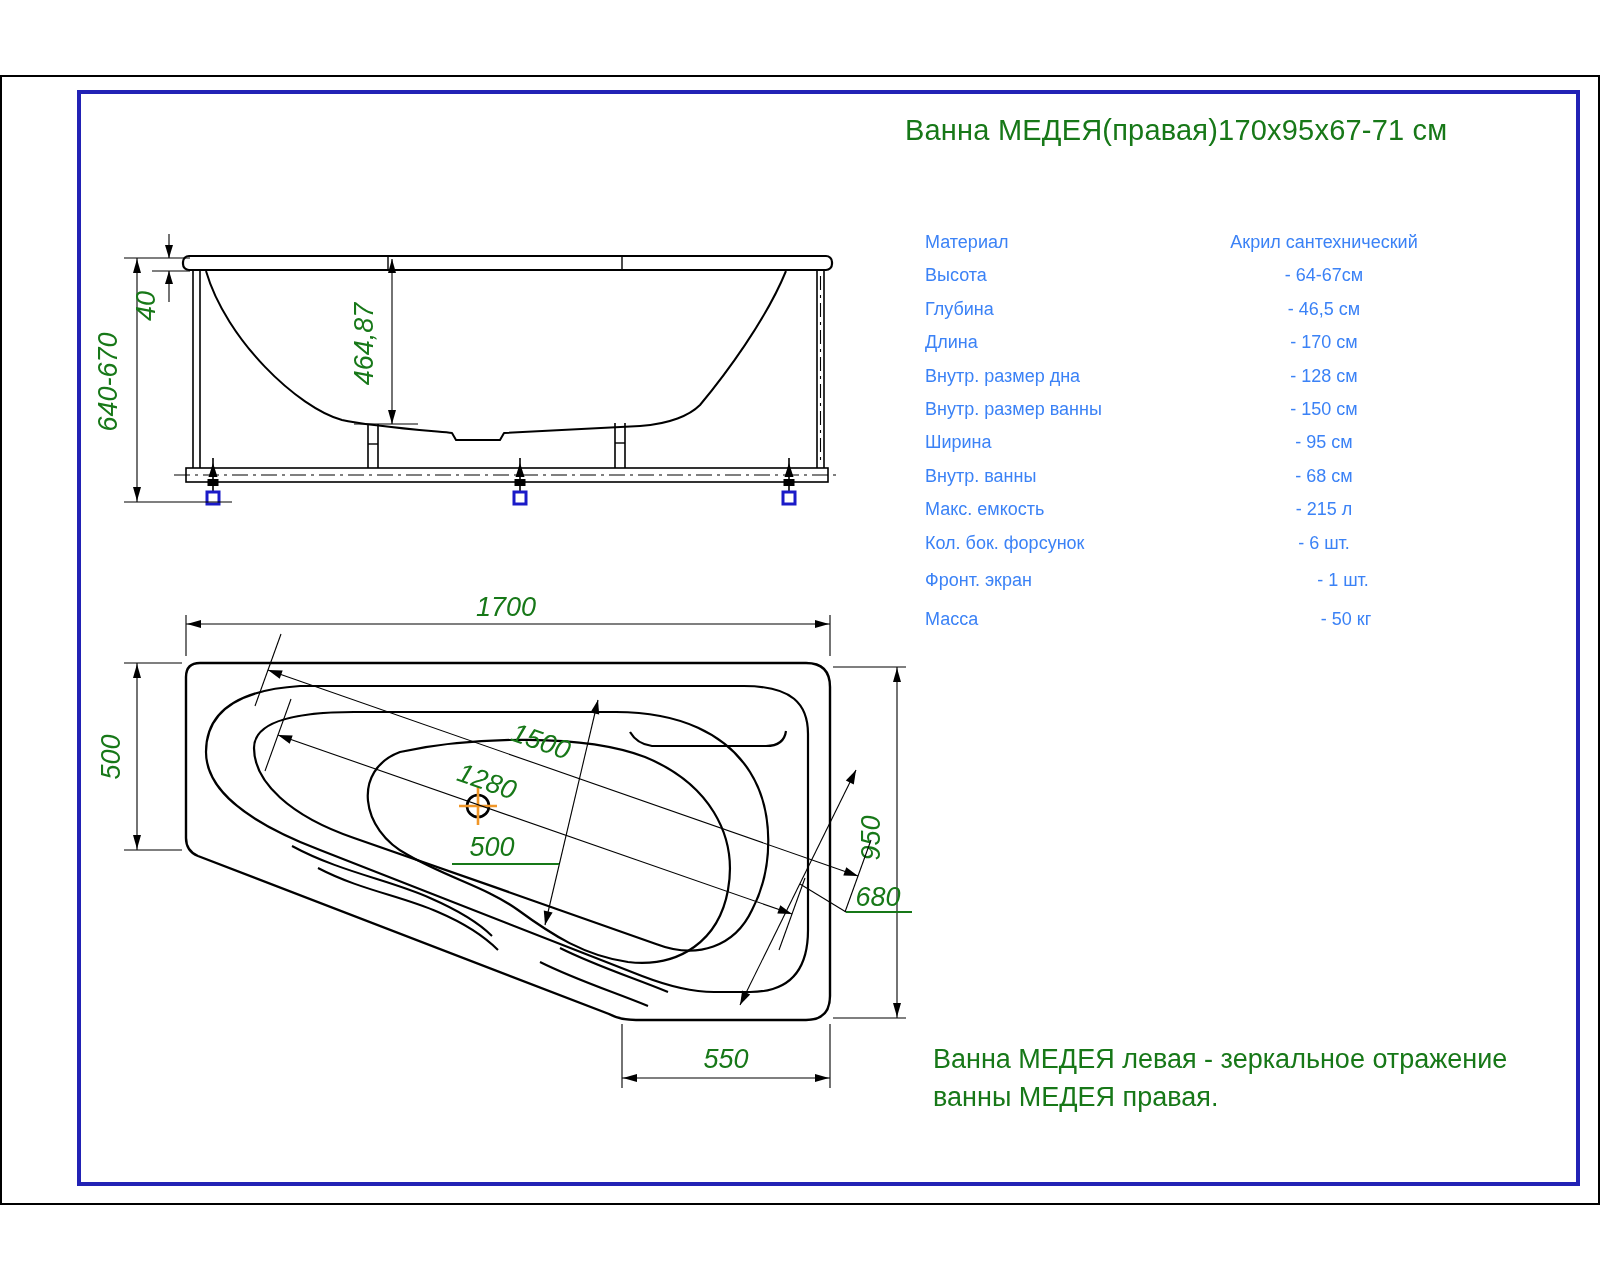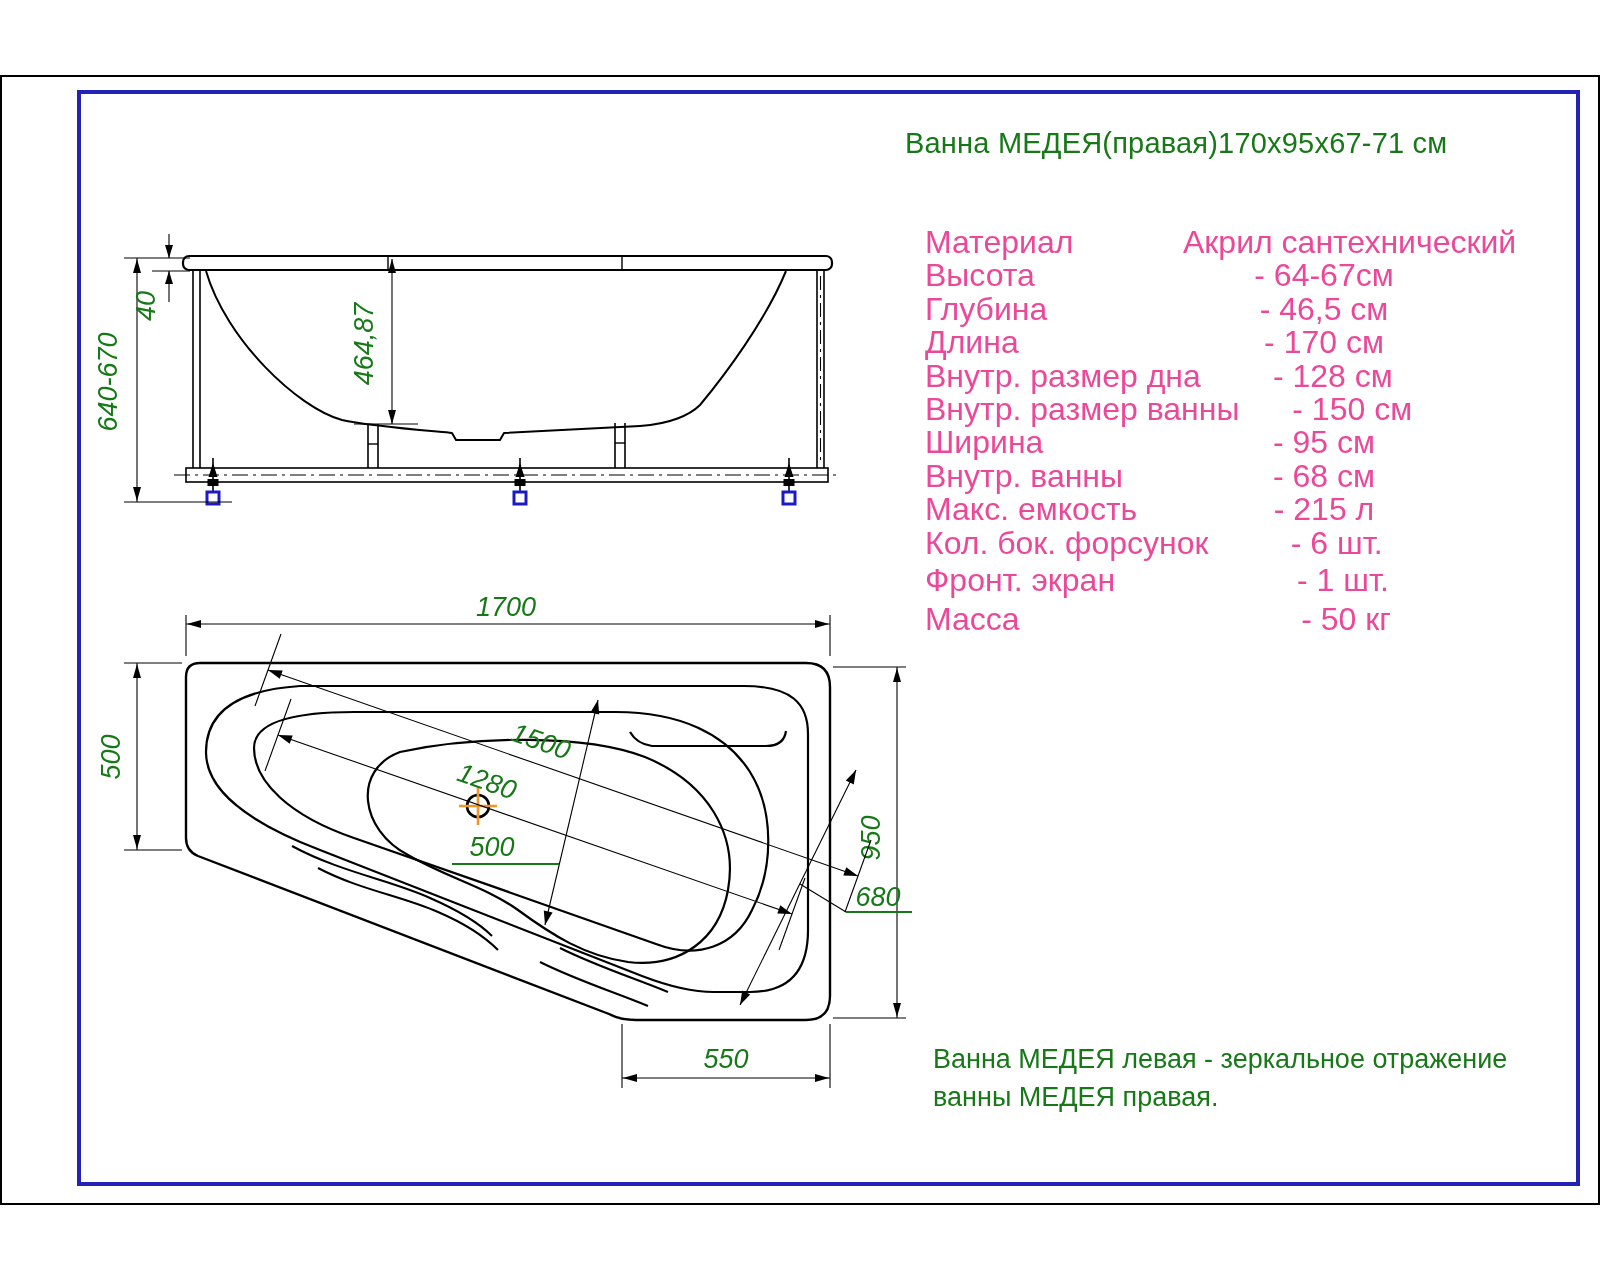--- a/index.html
+++ b/index.html
@@ -2,23 +2,23 @@
 <html><head>
 <meta charset="utf-8">
 <style>
   html,body{margin:0;padding:0;background:#ffffff;}
   #canvas{position:relative;width:1600px;height:1280px;background:#fff;overflow:hidden;
           font-family:"Liberation Sans",sans-serif;}
   .page-border{position:absolute;left:0;top:75px;width:1596px;height:1126px;
                border:2px solid #000;}
   .blue-frame{position:absolute;left:77px;top:90px;width:1495px;height:1088px;
               border:4px solid #2222b5;}
-  .title{position:absolute;left:905px;top:127px;font-size:29px;color:#177818;
+  .title{position:absolute;left:905px;top:114px;font-size:29px;color:#177818;
          letter-spacing:0.2px;white-space:nowrap;}
-  .specs{position:absolute;left:925px;top:226px;width:540px;font-size:32px;color:#ec4899;}
+  .specs{position:absolute;left:925px;top:226px;width:540px;font-size:18px;color:#3b82f6;}
   .spec-row{display:flex;height:33.4px;line-height:33.4px;white-space:nowrap;}
   .spec-row.gap1{margin-top:4px;gap:38px;}
   .spec-row.gap2{margin-top:6px;gap:44px;}
   .spec-label{flex:0 0 258px;text-align:left;}
   .spec-value{flex:1;text-align:center;}
   .note{position:absolute;left:933px;top:1040px;font-size:27px;color:#177818;line-height:38px;}
   svg{position:absolute;overflow:visible;}
   .ln{stroke:#000;fill:none;}
   .thin{stroke:#000;stroke-width:1.1;fill:none;}
   .dimtxt{fill:#177818;font-family:"Liberation Sans",sans-serif;font-style:italic;

